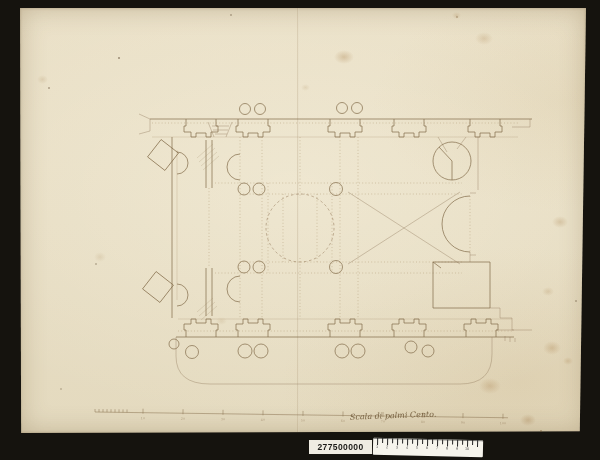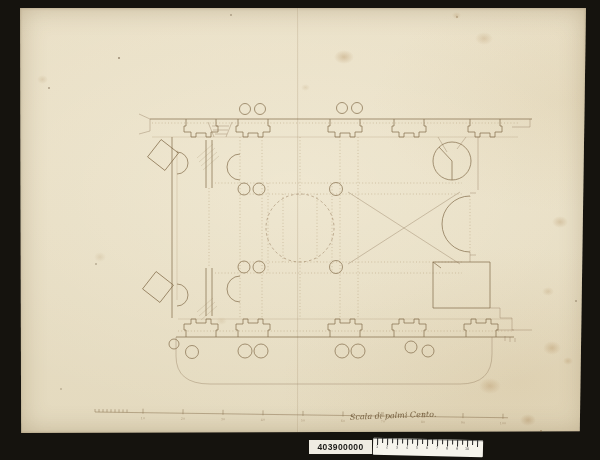--- a/index.html
+++ b/index.html
@@ -197,21 +197,21 @@
         <text x="423" y="418.5" class="sb-lbl">80</text>
         <path d="M463,413 v-5" class="sb-line"></path>
         <text x="463" y="418.5" class="sb-lbl">90</text>
         <path d="M503,413 v-5" class="sb-line"></path>
         <text x="503" y="418.5" class="sb-lbl">100</text>
       </g>
   </svg>
 
   <div class="caption">Scala di palmi Cento.</div>
 
-  <div class="inv-label">403900000</div>
+  <div class="inv-label">277500000</div>
 
   <div class="ruler">
       <div class="tick" style="left: 4px; height: 7px;"></div>
       <div class="tick" style="left: 9px; height: 5px;"></div>
       <div class="tick" style="left: 14px; height: 7px;"></div>
       <div class="tick" style="left: 19px; height: 5px;"></div>
       <div class="tick" style="left: 24px; height: 7px;"></div>
       <div class="tick" style="left: 29px; height: 5px;"></div>
       <div class="tick" style="left: 34px; height: 7px;"></div>
       <div class="tick" style="left: 39px; height: 5px;"></div>

